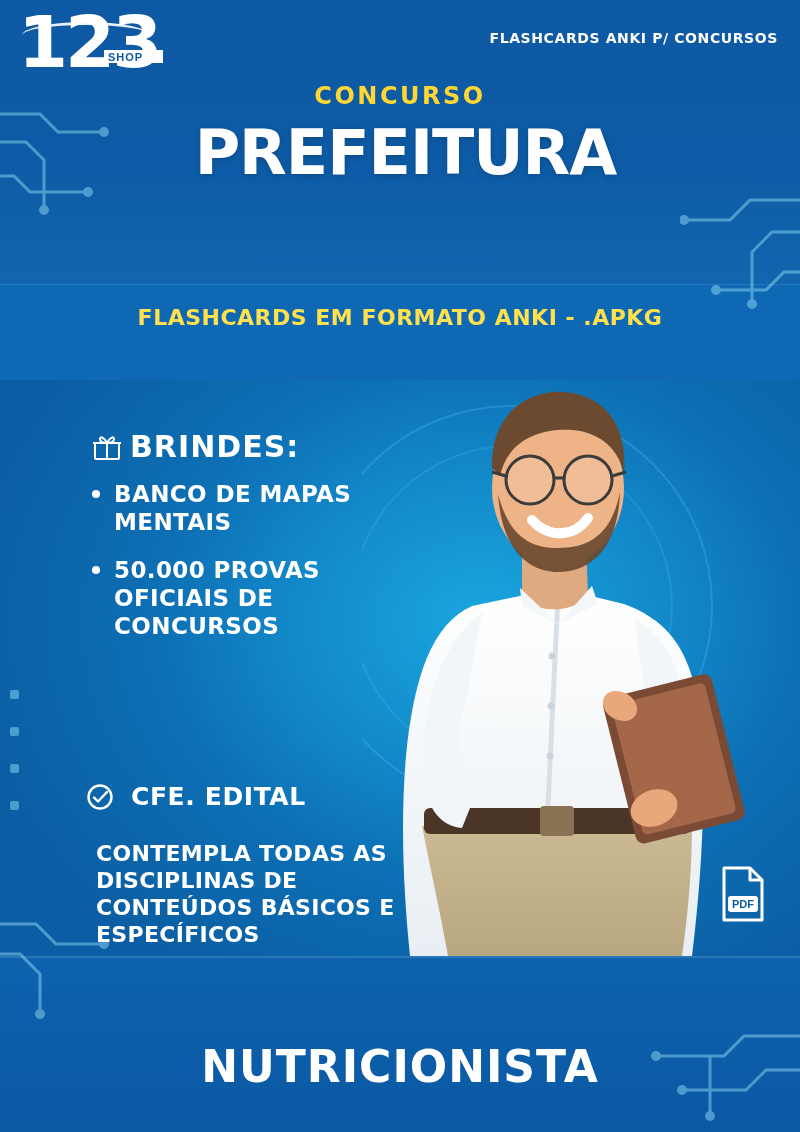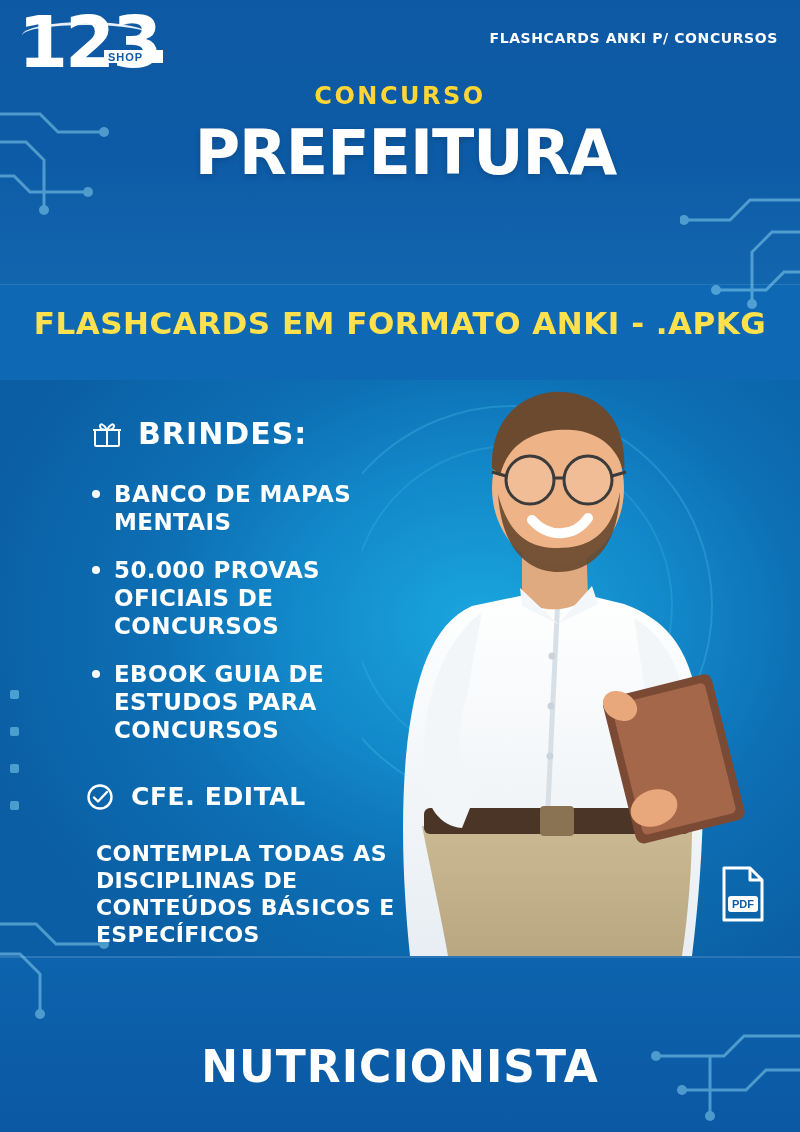--- a/index.html
+++ b/index.html
@@ -94,28 +94,28 @@
     font-size:62px; font-weight:bold; letter-spacing:-1px;
     line-height:70px;
     font-family:"DejaVu Sans", sans-serif;
     text-shadow:0 2px 6px rgba(0,0,0,.18);
     padding-left:11px;
   }
   .title .l2 { display:block; }
   .format {
     position:absolute; top:305px; left:0; width:800px;
     text-align:center; color:#ffe14d;
-    font-size:31px; font-weight:bold; letter-spacing:.5px;
+    font-size:22px; font-weight:bold; letter-spacing:.5px;
     font-family:"DejaVu Sans", sans-serif;
   }
 
   
   .brindes-head {
-    position:absolute; top:416px; left:92px;
-    display:flex; align-items:center; gap:16px;
+    position:absolute; top:429px; left:92px;
+    display:flex; align-items:center; gap:8px;
   }
   .brindes-head .label {
     color:#ffffff; font-size:30px; font-weight:bold; letter-spacing:1px;
     font-family:"DejaVu Sans", sans-serif;
   }
   .gift-icon { width:30px; height:30px; }
 
   .bullets {
     position:absolute; top:480px; left:92px; width:340px;
     list-style:none;
@@ -250,21 +250,20 @@
         <path d="M15 11v16"></path>
         <path d="M15 11c-3 0-7-1-7-4s4-2 7 4zM15 11c3 0 7-1 7-4s-4-2-7 4z"></path>
       </svg>
     </span>
     <span class="label">BRINDES:</span>
   </div>
 
   <ul class="bullets">
     <li>BANCO DE MAPAS MENTAIS</li>
     <li>50.000 PROVAS OFICIAIS DE CONCURSOS</li>
-    <li>EBOOK GUIA DE ESTUDOS PARA CONCURSOS</li>
   </ul>
 
   <div class="edital-head">
     <span class="check-icon">
       <svg width="28" height="28" viewBox="0 0 28 28" fill="none" stroke="#ffffff" stroke-width="2.4">
         <circle cx="14" cy="14" r="11.5"></circle>
         <path d="M8 14.5l4 4 9-9.5" stroke-linecap="round" stroke-linejoin="round"></path>
       </svg>
     </span>
     <span class="label">CFE. EDITAL</span>

